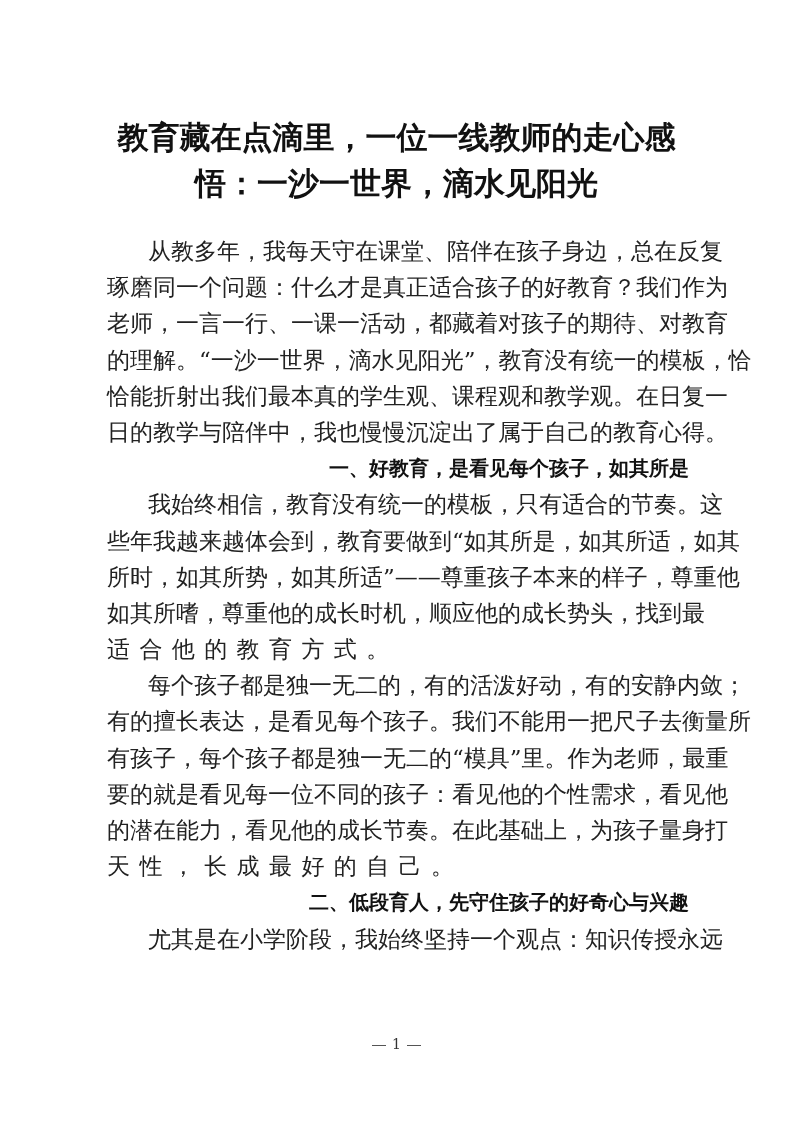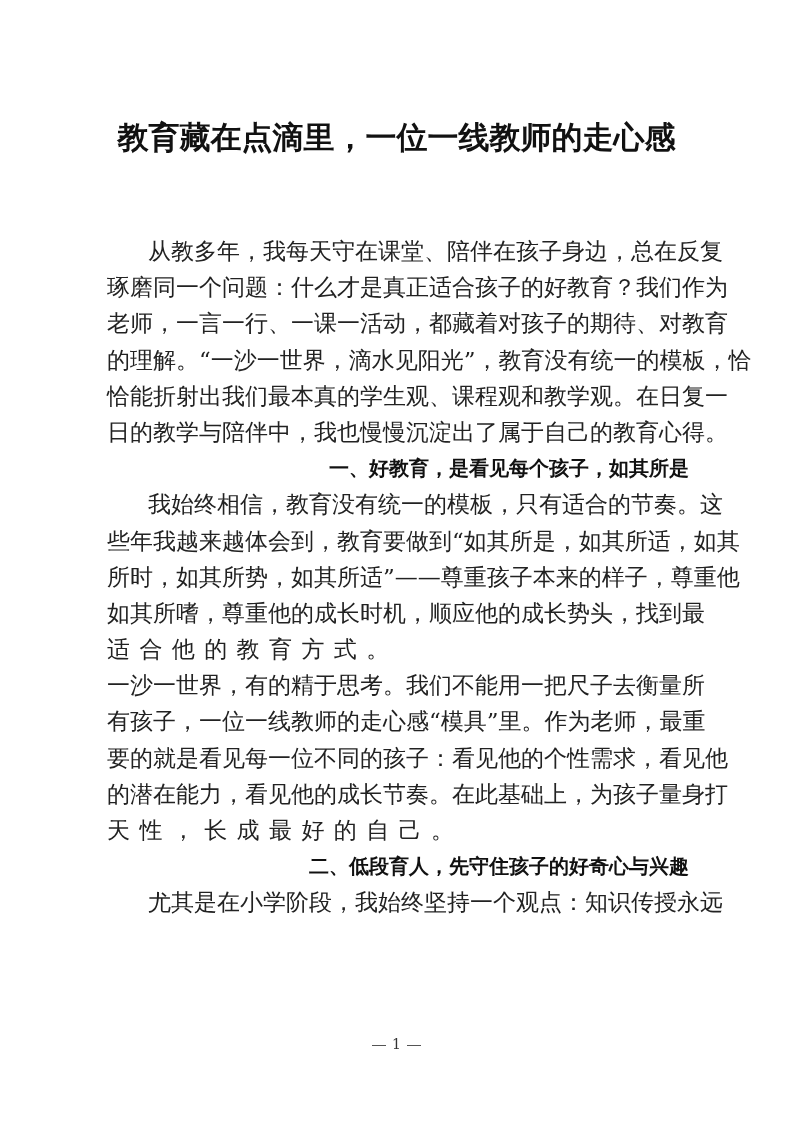--- a/index.html
+++ b/index.html
@@ -93,20 +93,21 @@
       margin: 0 6px;
     }
   </style>
 </head>
 <body>
 
 <div class="page">
 
   <div class="title">
     <span class="tline">教育藏在点滴里，一位一线教师的走心感</span>
+    <span class="tline">悟：一沙一世界，滴水见阳光</span>
   </div>
 
   <div class="body">
 
     <div>
       <span class="line indent">从教多年，我每天守在课堂、陪伴在孩子身边，总在反复</span>
       <span class="line">琢磨同一个问题：什么才是真正适合孩子的好教育？我们作为</span>
       <span class="line">老师，一言一行、一课一活动，都藏着对孩子的期待、对教育</span>
       <span class="line">的理解。“一沙一世界，滴水见阳光”，教育没有统一的模板，恰</span>
       <span class="line">恰能折射出我们最本真的学生观、课程观和教学观。在日复一</span>
@@ -117,22 +118,23 @@
 
     <div>
       <span class="line indent">我始终相信，教育没有统一的模板，只有适合的节奏。这</span>
       <span class="line">些年我越来越体会到，教育要做到“如其所是，如其所适，如其</span>
       <span class="line">所时，如其所势，如其所适”——尊重孩子本来的样子，尊重他</span>
       <span class="line">如其所嗜，尊重他的成长时机，顺应他的成长势头，找到最</span>
       <span class="line last">适合他的教育方式。</span>
     </div>
 
     <div>
-      <span class="line">一沙一世界，有的精于思考。我们不能用一把尺子去衡量所</span>
-      <span class="line">有孩子，一位一线教师的走心感“模具”里。作为老师，最重</span>
+      <span class="line indent">每个孩子都是独一无二的，有的活泼好动，有的安静内敛；</span>
+      <span class="line">有的擅长表达，是看见每个孩子。我们不能用一把尺子去衡量所</span>
+      <span class="line">有孩子，每个孩子都是独一无二的“模具”里。作为老师，最重</span>
       <span class="line">要的就是看见每一位不同的孩子：看见他的个性需求，看见他</span>
       <span class="line">的潜在能力，看见他的成长节奏。在此基础上，为孩子量身打</span>
       <span class="line last">天性，长成最好的自己。</span>
     </div>
 
     <span class="heading">二、低段育人，先守住孩子的好奇心与兴趣</span>
 
     <div>
       <span class="line indent">尤其是在小学阶段，我始终坚持一个观点：知识传授永远</span>
     </div>

